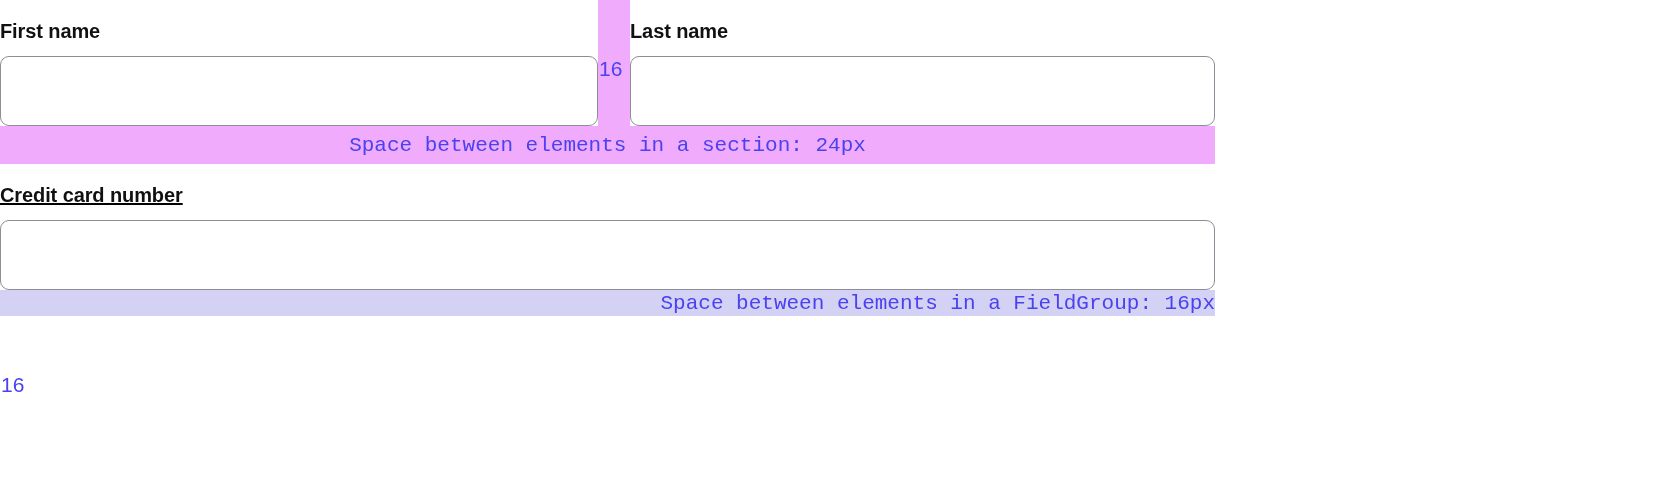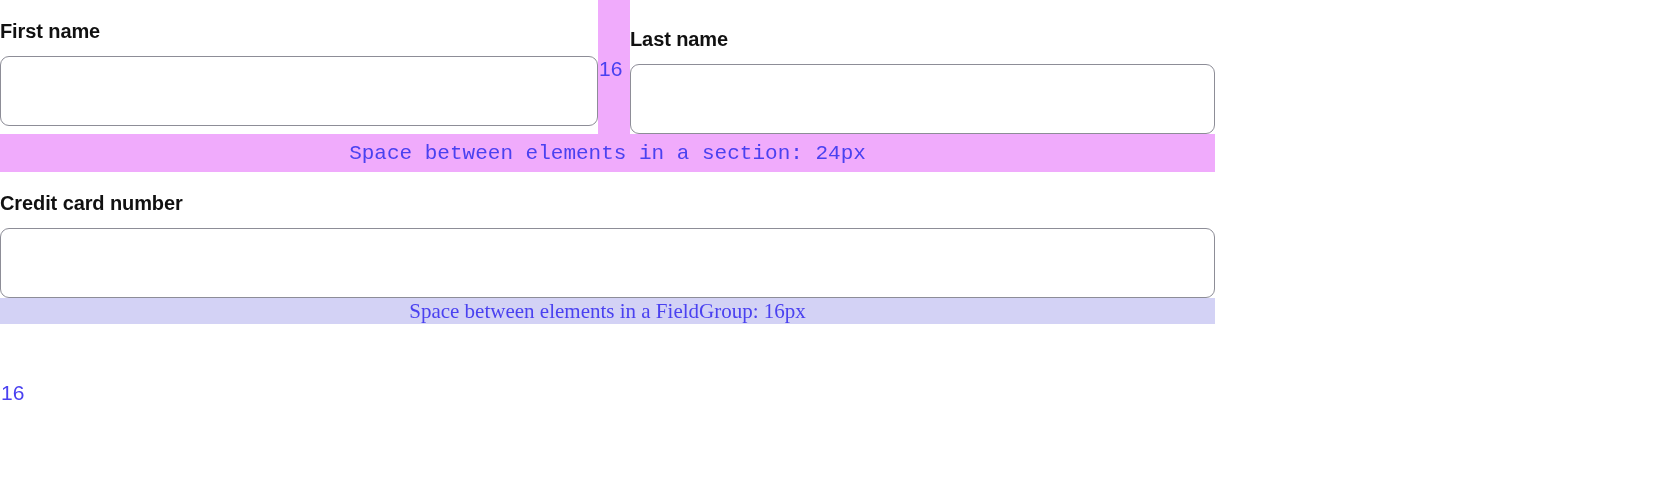--- a/index.html
+++ b/index.html
@@ -38,21 +38,20 @@
   }
   .field-col {
     display: flex;
     flex-direction: column;
     width: 598px;
     flex: 0 0 598px;
   }
   .field-col.right {
     width: 585px;
     flex: 0 0 585px;
-    margin-top: 8px;
   }
 
   
   .gap-col {
     position: relative;
     width: 32px;
     flex: 0 0 32px;
     background: #f0abfc;
   }
   .gap-col-label {
@@ -109,22 +108,23 @@
   .space-band.section {
     background: #f0abfc;
     height: 38px;
     font-family: "Liberation Mono", monospace;
     font-size: 21px;
     letter-spacing: 0px;
   }
   .space-band.fieldgroup {
     background: #d3d2f5;
     height: 26px;
-    font-family: Liberation Serif, serif;
+    font-family: Liberation Mono, monospace;
     font-size: 21px;
+    justify-content: flex-end;
   }
 </style>
 </head>
 <body>
 
 <div class="page">
   <div class="content">
 
     <div class="field-row">
       <div class="field-col">
@@ -140,21 +140,21 @@
         <div class="field-label">Last name</div>
         <input class="field-input" type="text" placeholder="" style="">
       </div>
     </div>
 
     <div class="space-band section">
       <span>Space between elements in a section: 24px</span>
     </div>
 
     <div class="field-row-full">
-      <div class="field-col" style="width:1215px;flex:0 0 1215px;">
+      <div class="field-col" style="width:1215px;flex:0 0 1215px;text-decoration:underline;">
         <div class="field-label">Credit card number</div>
         <input class="field-input" type="text" placeholder="" style="">
       </div>
     </div>
 
     <div class="space-band fieldgroup">
       <span>Space between elements in a FieldGroup: 16px</span>
     </div>
 
     <div class="field-row">

